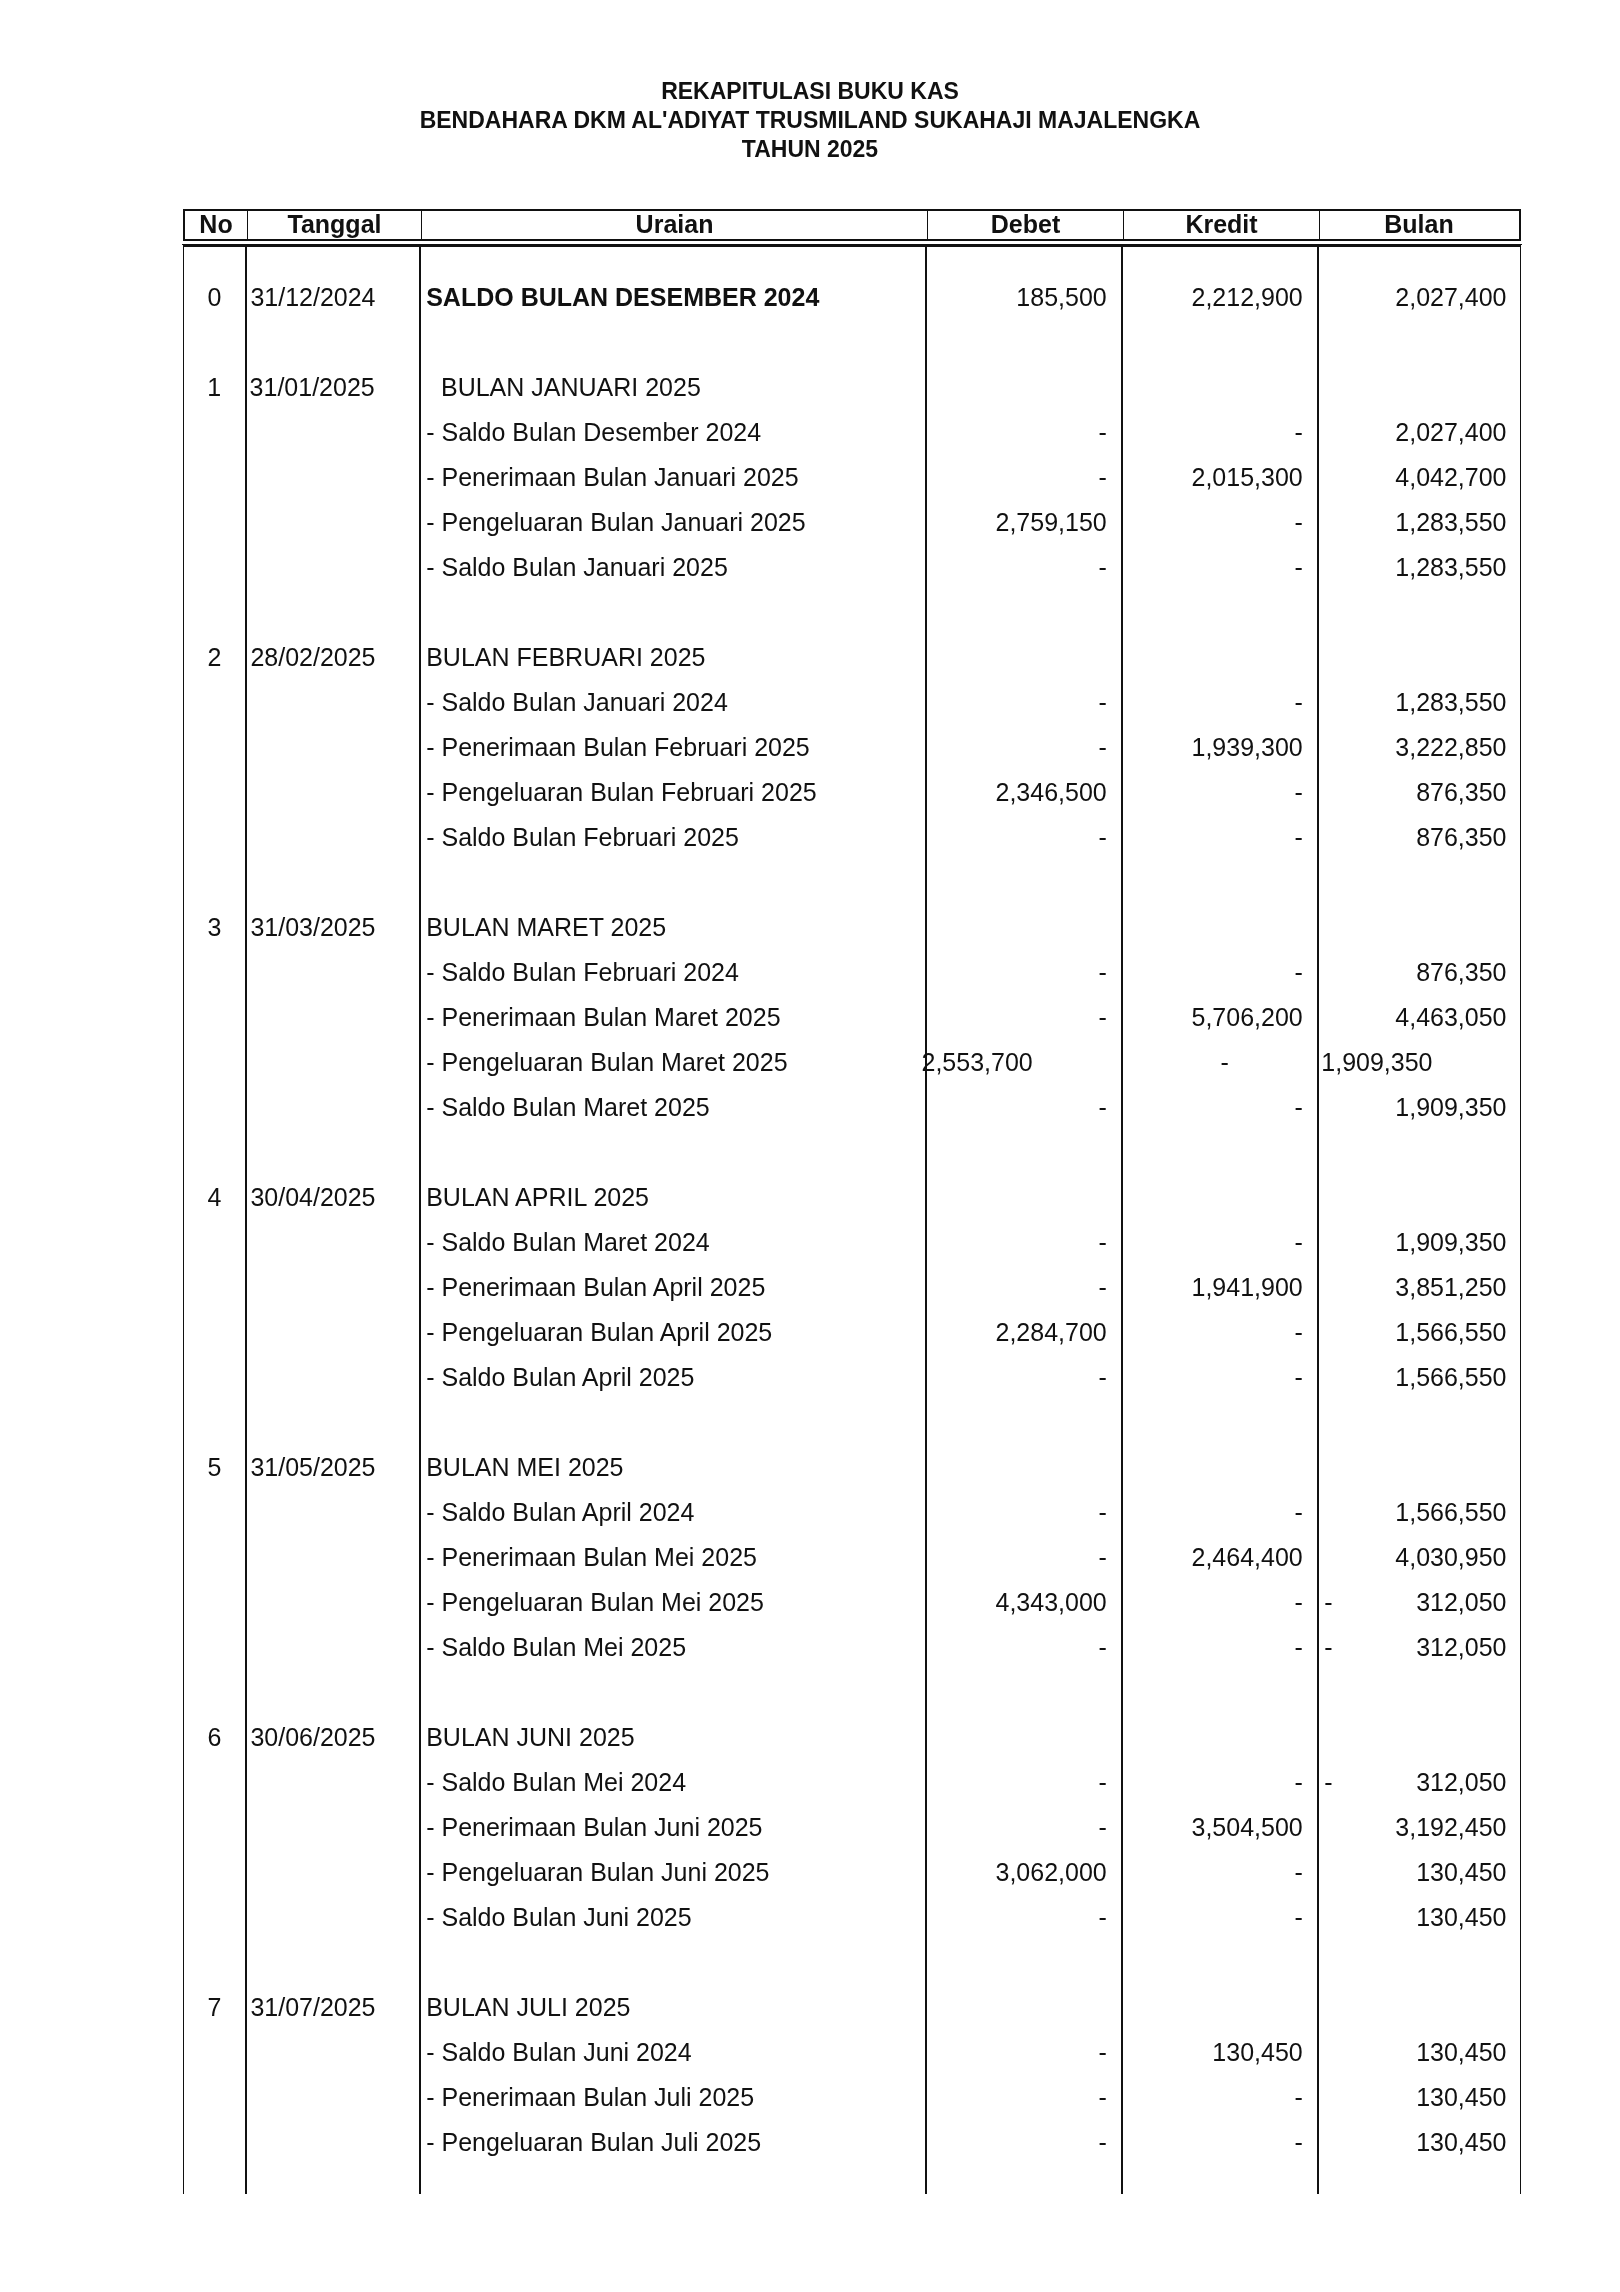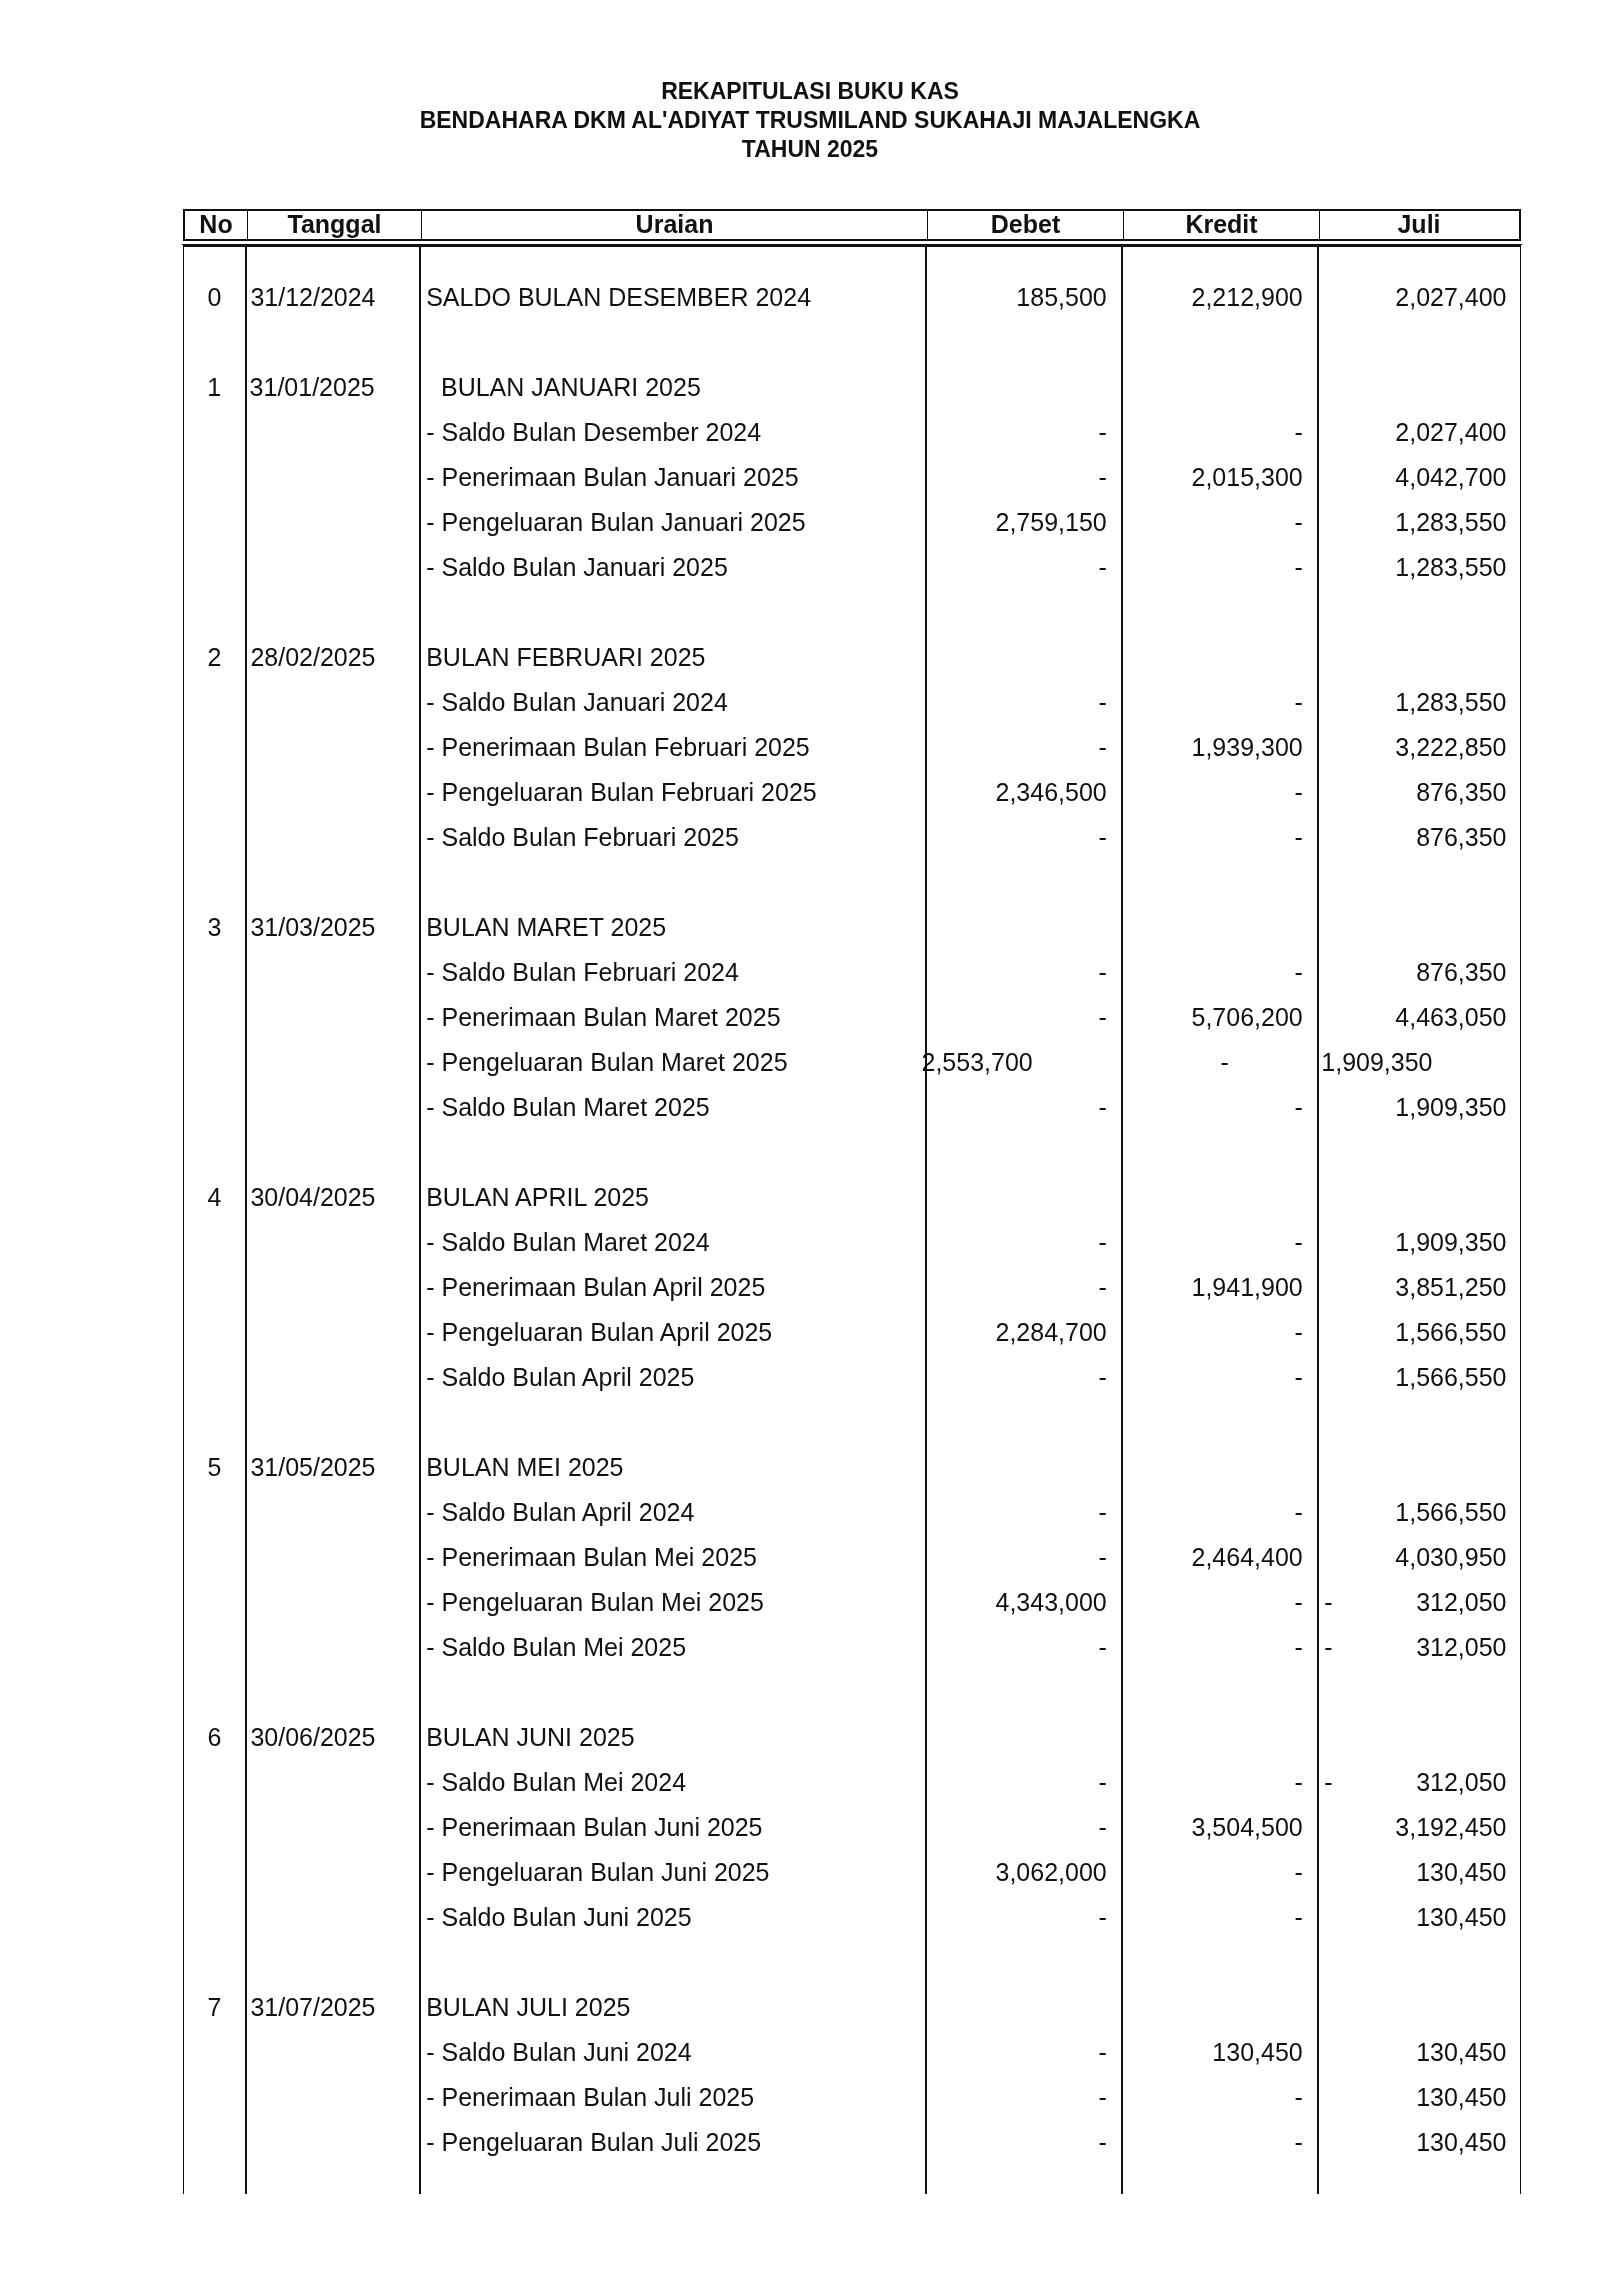--- a/index.html
+++ b/index.html
@@ -49,35 +49,35 @@
   <div class="title-line">BENDAHARA DKM AL'ADIYAT TRUSMILAND SUKAHAJI MAJALENGKA</div>
   <div class="title-line">TAHUN 2025</div>
 </div>
 
 <div class="hdr">
   <div class="c w-no">No</div>
   <div class="c w-tg">Tanggal</div>
   <div class="c w-ur">Uraian</div>
   <div class="c w-db">Debet</div>
   <div class="c w-kr">Kredit</div>
-  <div class="c w-sd">Juli</div>
+  <div class="c w-sd">Bulan</div>
 </div>
 
 <div class="body-table">
   <div class="colline" style="left:61px"></div>
   <div class="colline" style="left:235px"></div>
   <div class="colline" style="left:741px"></div>
   <div class="colline" style="left:937px"></div>
   <div class="colline" style="left:1133px"></div>
   <div class="rows" id="rows">
       <div style="height: 28px;"></div>
       <div class="row">
         <div class="cell no" style="width: 61px;">0</div>
         <div class="cell tg" style="width: 174px;">31/12/2024</div>
-        <div class="cell ur" style="width: 506px;">SALDO BULAN DESEMBER 2024</div>
+        <div class="cell ur" style="width: 506px; font-weight: bold;">SALDO BULAN DESEMBER 2024</div>
         <div class="cell num" style="width: 196px;">185,500</div>
         <div class="cell num" style="width: 196px;">2,212,900</div>
         <div class="cell sd" style="width: 202px;"><span>2,027,400</span></div>
       </div>
       <div class="row gap"></div>
       <div class="row">
         <div class="cell no" style="width: 61px;">1</div>
         <div class="cell tg" style="width: 192px;">31/01/2025</div>
         <div class="cell ur" style="width: 506px;">BULAN JANUARI 2025</div>
         <div class="cell num" style="width: 196px;"></div>

